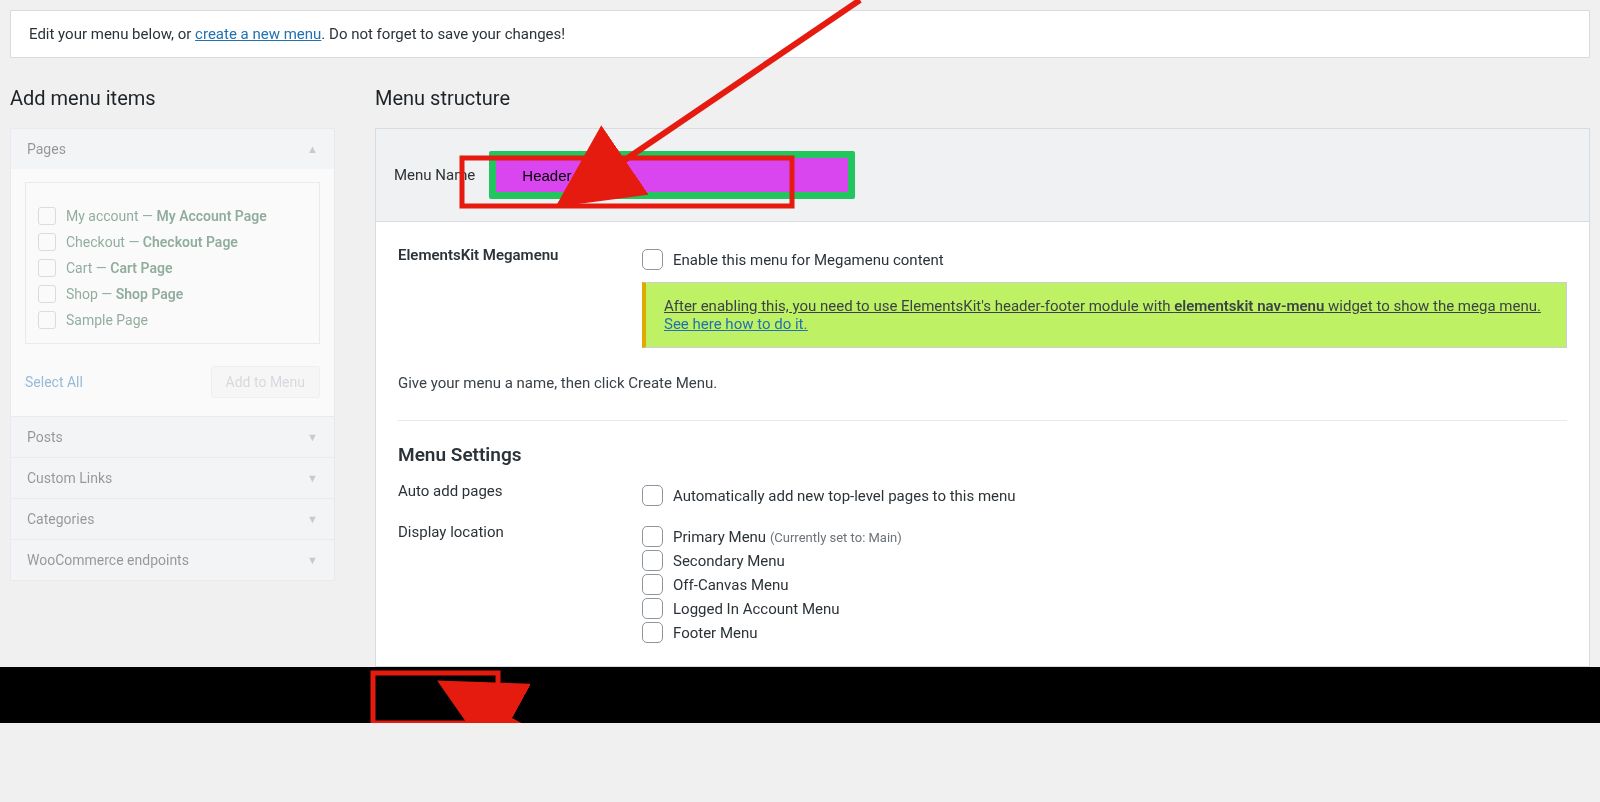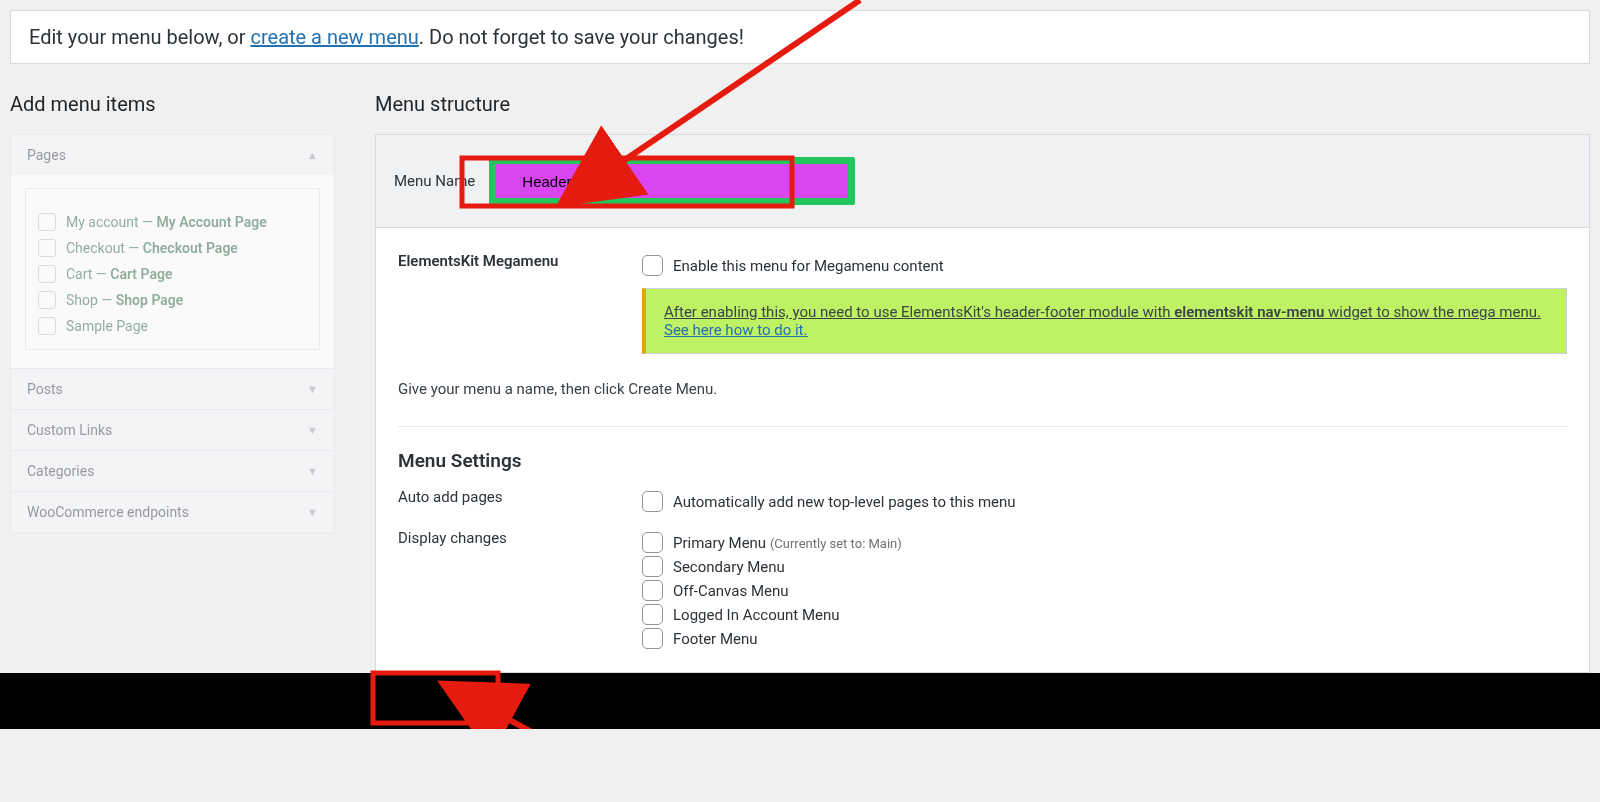--- a/index.html
+++ b/index.html
@@ -23,21 +23,21 @@
     color:var(--text);
     background:var(--bg);
   }
   .page{padding:10px 10px 0 10px;}
 
   
   .info-bar{
     background:#fff;
     border:1px solid var(--border-light);
     padding:14px 18px;
-    font-size:20px;
+    font-size:15px;
   }
   .info-bar a{color:var(--link);text-decoration:underline;}
 
   
   .columns{display:flex;gap:40px;margin-top:28px;}
   .col-left{width:325px;flex:0 0 325px;}
   .col-right{flex:1;}
   h2.section-title{font-size:20px;font-weight:400;margin:0 0 18px 0;color:#1d2327;}
 
   
@@ -176,20 +176,24 @@
                   </div>
               <div class="chk-line">
                     <span class="fake-chk"></span>
                     <span><span>Shop — </span><strong>Shop Page</strong></span>
                   </div>
               <div class="chk-line">
                     <span class="fake-chk"></span>
                     <span><span>Sample Page</span><strong></strong></span>
                   </div>
             </div>
+            <div class="panel-foot">
+              <span class="linkish">Select All</span>
+              <span class="btn-disabled">Add to Menu</span>
+            </div>
           </div>
         </div>
 
         <div class="acc">
           <div class="acc-head">
             <span>Posts</span>
             <span class="tri">▼</span>
           </div>
         </div>
         <div class="acc">
@@ -248,21 +252,21 @@
             <div class="label">Auto add pages</div>
             <div class="value">
               <div class="chk-line2">
                 <span class="chk-box"></span>
                 <span>Automatically add new top-level pages to this menu</span>
               </div>
             </div>
           </div>
 
           <div class="row plain" style="margin-bottom:10px;">
-            <div class="label">Display changes</div>
+            <div class="label">Display location</div>
             <div class="value">
               <div class="chk-line2">
                     <span class="chk-box"></span>
                     <span><span>Primary Menu</span> <span class="small-note">(Currently set to: Main)</span></span>
                   </div>
               <div class="chk-line2">
                     <span class="chk-box"></span>
                     <span>Secondary Menu</span>
                   </div>
               <div class="chk-line2">

